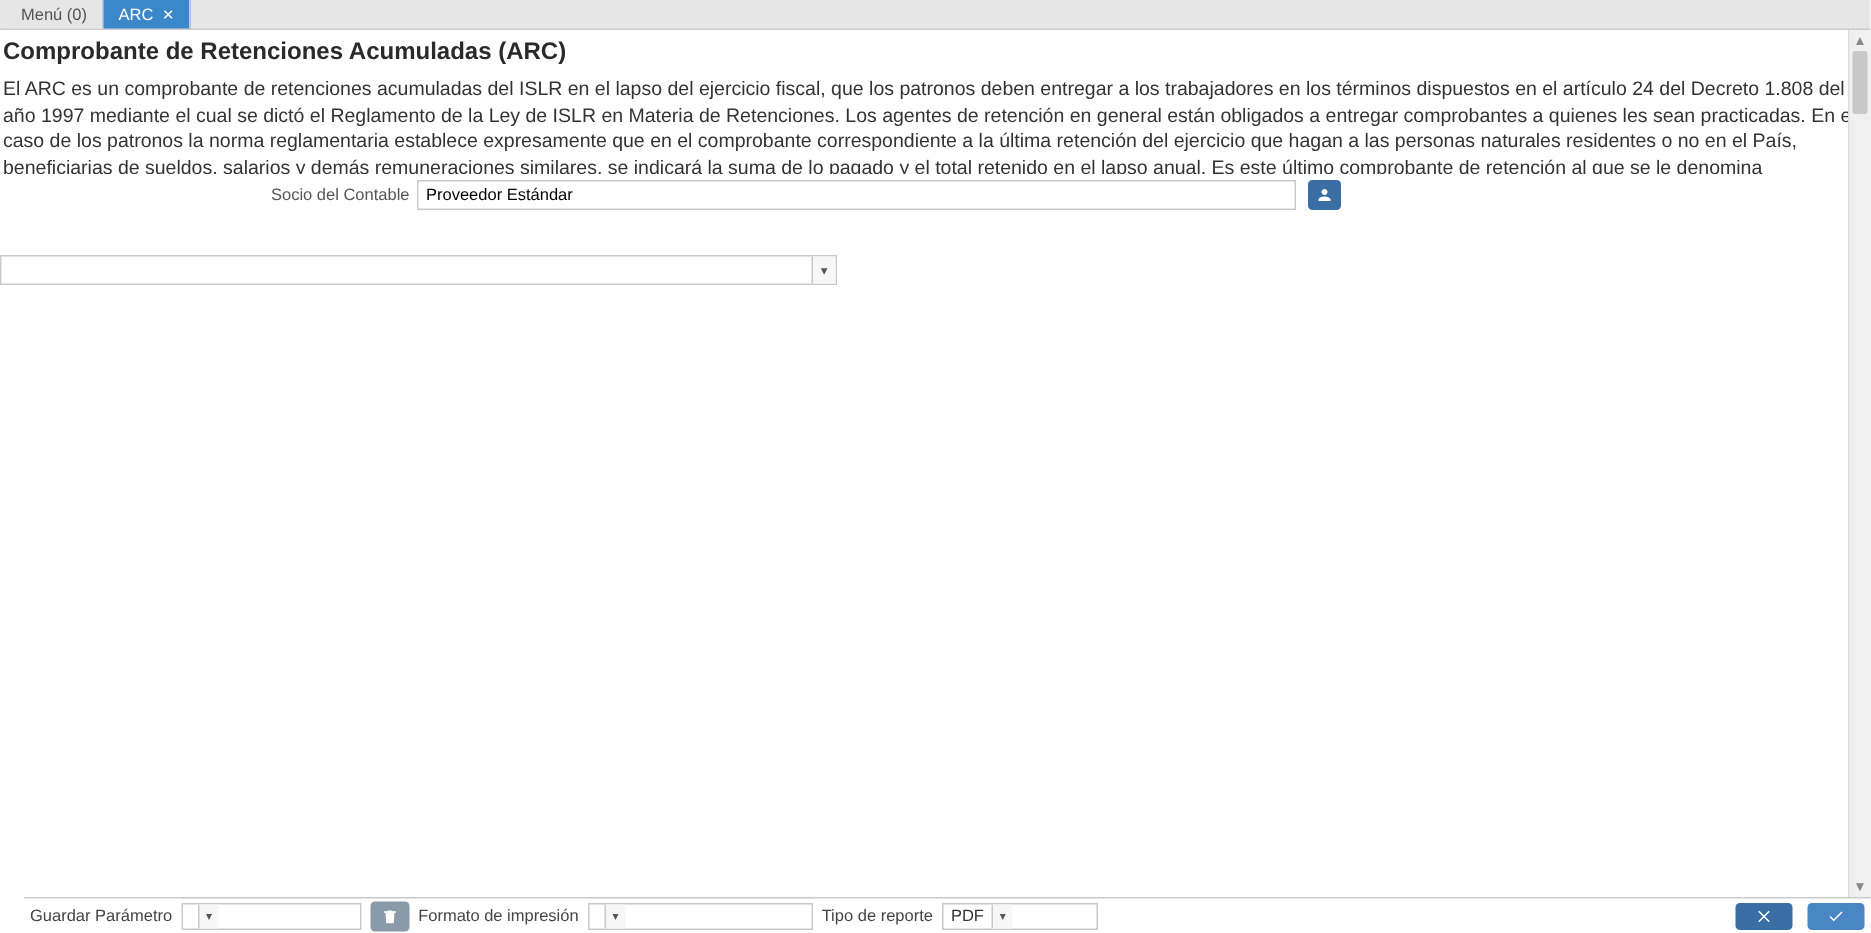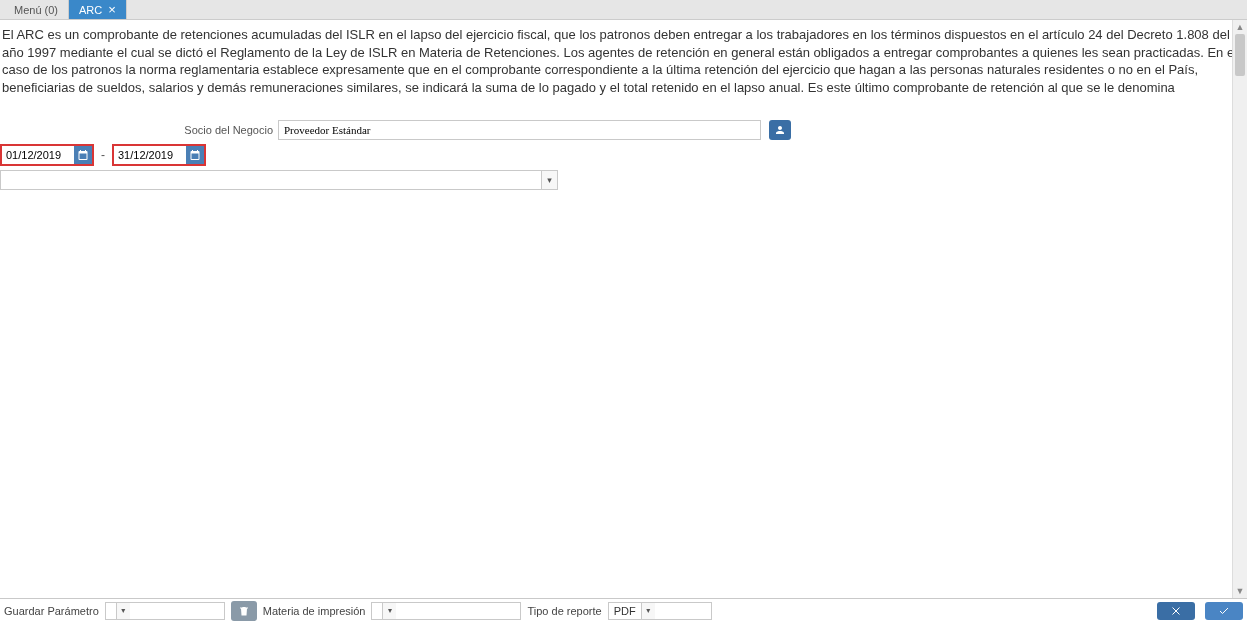--- a/index.html
+++ b/index.html
@@ -21,34 +21,34 @@
   .vscrollbar .arrow { position: absolute; left: 0; right: 0; height: 14px; text-align: center; font-size: 9px; color: #888; line-height: 14px; }
   .vscrollbar .arrow.up { top: 0; }
   .vscrollbar .arrow.down { bottom: 0; }
 
   .form-area { padding-top: 2px; }
   .form-row { display: flex; align-items: center; height: 24px; margin-bottom: 1px; }
   .form-label { width: 278px; text-align: right; padding-right: 5px; font-size: 11px; color: #555; }
   .req { color: #d93535; }
   .field-wrap { display: flex; align-items: center; gap: 4px; }
   .text-input { height: 20px; border: 1px solid #c9c9c9; padding: 0 5px; font-size: 11px; background: #fff; }
-  .text-input.wide { width: 483px; font-family: Liberation Serif, serif; }
+  .text-input.wide { width: 586px; }
   .date-box { display: flex; align-items: center; border: 2px solid #d93535; height: 22px; background: #fff; }
   .date-input { border: none; width: 72px; height: 18px; padding: 0 4px; font-size: 11px; outline: none; }
   .cal-btn { width: 18px; height: 18px; background: #4a7fb5; display: flex; align-items: center; justify-content: center; cursor: pointer; }
   .cal-btn svg { width: 12px; height: 12px; fill: #fff; }
   .dash { margin: 0 3px; color: #555; }
   .icon-btn-blue { width: 22px; height: 20px; background: #3a6ea5; border-radius: 3px; display: flex; align-items: center; justify-content: center; margin-left: 4px; cursor: pointer; }
   .icon-btn-blue svg { width: 12px; height: 12px; fill: #fff; }
   .select-wrap { display: flex; align-items: stretch; height: 20px; border: 1px solid #c9c9c9; background: #fff; }
   .select-wrap.wide { width: 558px; }
   .select-wrap .sel-text { flex: 1; padding: 0 5px; font-size: 11px; line-height: 18px; }
   .select-wrap .sel-caret { width: 16px; border-left: 1px solid #c9c9c9; display: flex; align-items: center; justify-content: center; font-size: 9px; color: #555; background: #f7f7f7; }
 
-  .footer-bar { height: 24px; border-top: 1px solid #c9c9c9; background: #fff; display: flex; align-items: center; padding: 0 4px; gap: 6px; position: absolute; bottom: 0; left: 0; right: 0; }
+  .footer-bar { height: 24px; border-top: 1px solid #c9c9c9; background: #fff; display: flex; align-items: center; padding: 0 4px; gap: 6px; position: absolute; bottom: 0; left: 16px; right: 0; }
   .footer-label { font-size: 11px; color: #444; }
   .footer-select { display: flex; align-items: stretch; height: 18px; border: 1px solid #c9c9c9; background: #fff; }
   .footer-select .fs-text { padding: 0 5px; font-size: 11px; line-height: 16px; }
   .footer-select .fs-caret { width: 14px; border-left: 1px solid #c9c9c9; display: flex; align-items: center; justify-content: center; font-size: 8px; color: #555; background: #f7f7f7; }
   .fs-w1 { width: 120px; }
   .fs-w2 { width: 150px; }
   .fs-w3 { width: 104px; }
   .trash-btn { width: 26px; height: 20px; background: #8a9aa8; border-radius: 3px; display: flex; align-items: center; justify-content: center; cursor: pointer; }
   .trash-btn svg { width: 12px; height: 12px; fill: #fff; }
   .footer-spacer { flex: 1; }
@@ -66,57 +66,39 @@
   </div>
   <div class="tab active">
     <span>ARC</span>
     <span class="close">×</span>
   </div>
 </div>
 
 <div class="content-wrap">
 
   <div class="desc-area">
+    <div class="title">Comprobante de Retenciones Acumuladas (ARC)</div>
     <div class="paragraph">El ARC es un comprobante de retenciones acumuladas del ISLR en el lapso del ejercicio fiscal, que los patronos deben entregar a los trabajadores en los términos dispuestos en el artículo 24 del Decreto 1.808 del año 1997 mediante el cual se dictó el Reglamento de la Ley de ISLR en Materia de Retenciones. Los agentes de retención en general están obligados a entregar comprobantes a quienes les sean practicadas. En el caso de los patronos la norma reglamentaria establece expresamente que en el comprobante correspondiente a la última retención del ejercicio que hagan a las personas naturales residentes o no en el País, beneficiarias de sueldos, salarios y demás remuneraciones similares, se indicará la suma de lo pagado y el total retenido en el lapso anual. Es este último comprobante de retención al que se le denomina</div>
   </div>
 
   <div class="form-area">
 
     <div class="form-row">
-      <div class="form-label">Socio del Negocio</div>
+      <div class="form-label">Socio del Contable</div>
       <div class="field-wrap">
         <input class="text-input wide" value="Proveedor Estándar" style="">
         <div class="icon-btn-blue">
           <svg viewBox="0 0 24 24">
               <path d="M12 12c2.2 0 4-1.8 4-4s-1.8-4-4-4-4 1.8-4 4 1.8 4 4 4zm0 2c-2.7 0-8 1.3-8 4v2h16v-2c0-2.7-5.3-4-8-4z"></path>
             </svg>
         </div>
       </div>
     </div>
 
     <div class="form-row">
-      <div class="field-wrap">
-        <div class="date-box">
-          <input class="date-input" value="01/12/2019" style="">
-          <div class="cal-btn">
-            <svg viewBox="0 0 24 24">
-                <path d="M19 4h-1V2h-2v2H8V2H6v2H5a2 2 0 0 0-2 2v14a2 2 0 0 0 2 2h14a2 2 0 0 0 2-2V6a2 2 0 0 0-2-2zm0 16H5V9h14v11z"></path>
-              </svg>
-          </div>
-        </div>
-        <span class="dash">-</span>
-        <div class="date-box">
-          <input class="date-input" value="31/12/2019" style="">
-          <div class="cal-btn">
-            <svg viewBox="0 0 24 24">
-                <path d="M19 4h-1V2h-2v2H8V2H6v2H5a2 2 0 0 0-2 2v14a2 2 0 0 0 2 2h14a2 2 0 0 0 2-2V6a2 2 0 0 0-2-2zm0 16H5V9h14v11z"></path>
-              </svg>
-          </div>
-        </div>
-      </div>
     </div>
 
     <div class="form-row">
       <div class="field-wrap">
         <div class="select-wrap wide">
           <div class="sel-text"></div>
           <div class="sel-caret">▾</div>
         </div>
       </div>
     </div>
@@ -136,21 +118,21 @@
   <div class="footer-select fs-w1">
     <div class="fs-text"></div>
     <div class="fs-caret">▾</div>
   </div>
   <div class="trash-btn">
     <svg viewBox="0 0 24 24">
         <path d="M6 7h12l-1 14H7L6 7zm3-3h6l1 2H8l1-2zM4 5h16v2H4z"></path>
       </svg>
   </div>
 
-  <span class="footer-label">Materia de impresión</span>
+  <span class="footer-label">Formato de impresión</span>
   <div class="footer-select fs-w2">
     <div class="fs-text"></div>
     <div class="fs-caret">▾</div>
   </div>
 
   <span class="footer-label">Tipo de reporte</span>
   <div class="footer-select fs-w3">
     <div class="fs-text">PDF</div>
     <div class="fs-caret">▾</div>
   </div>

